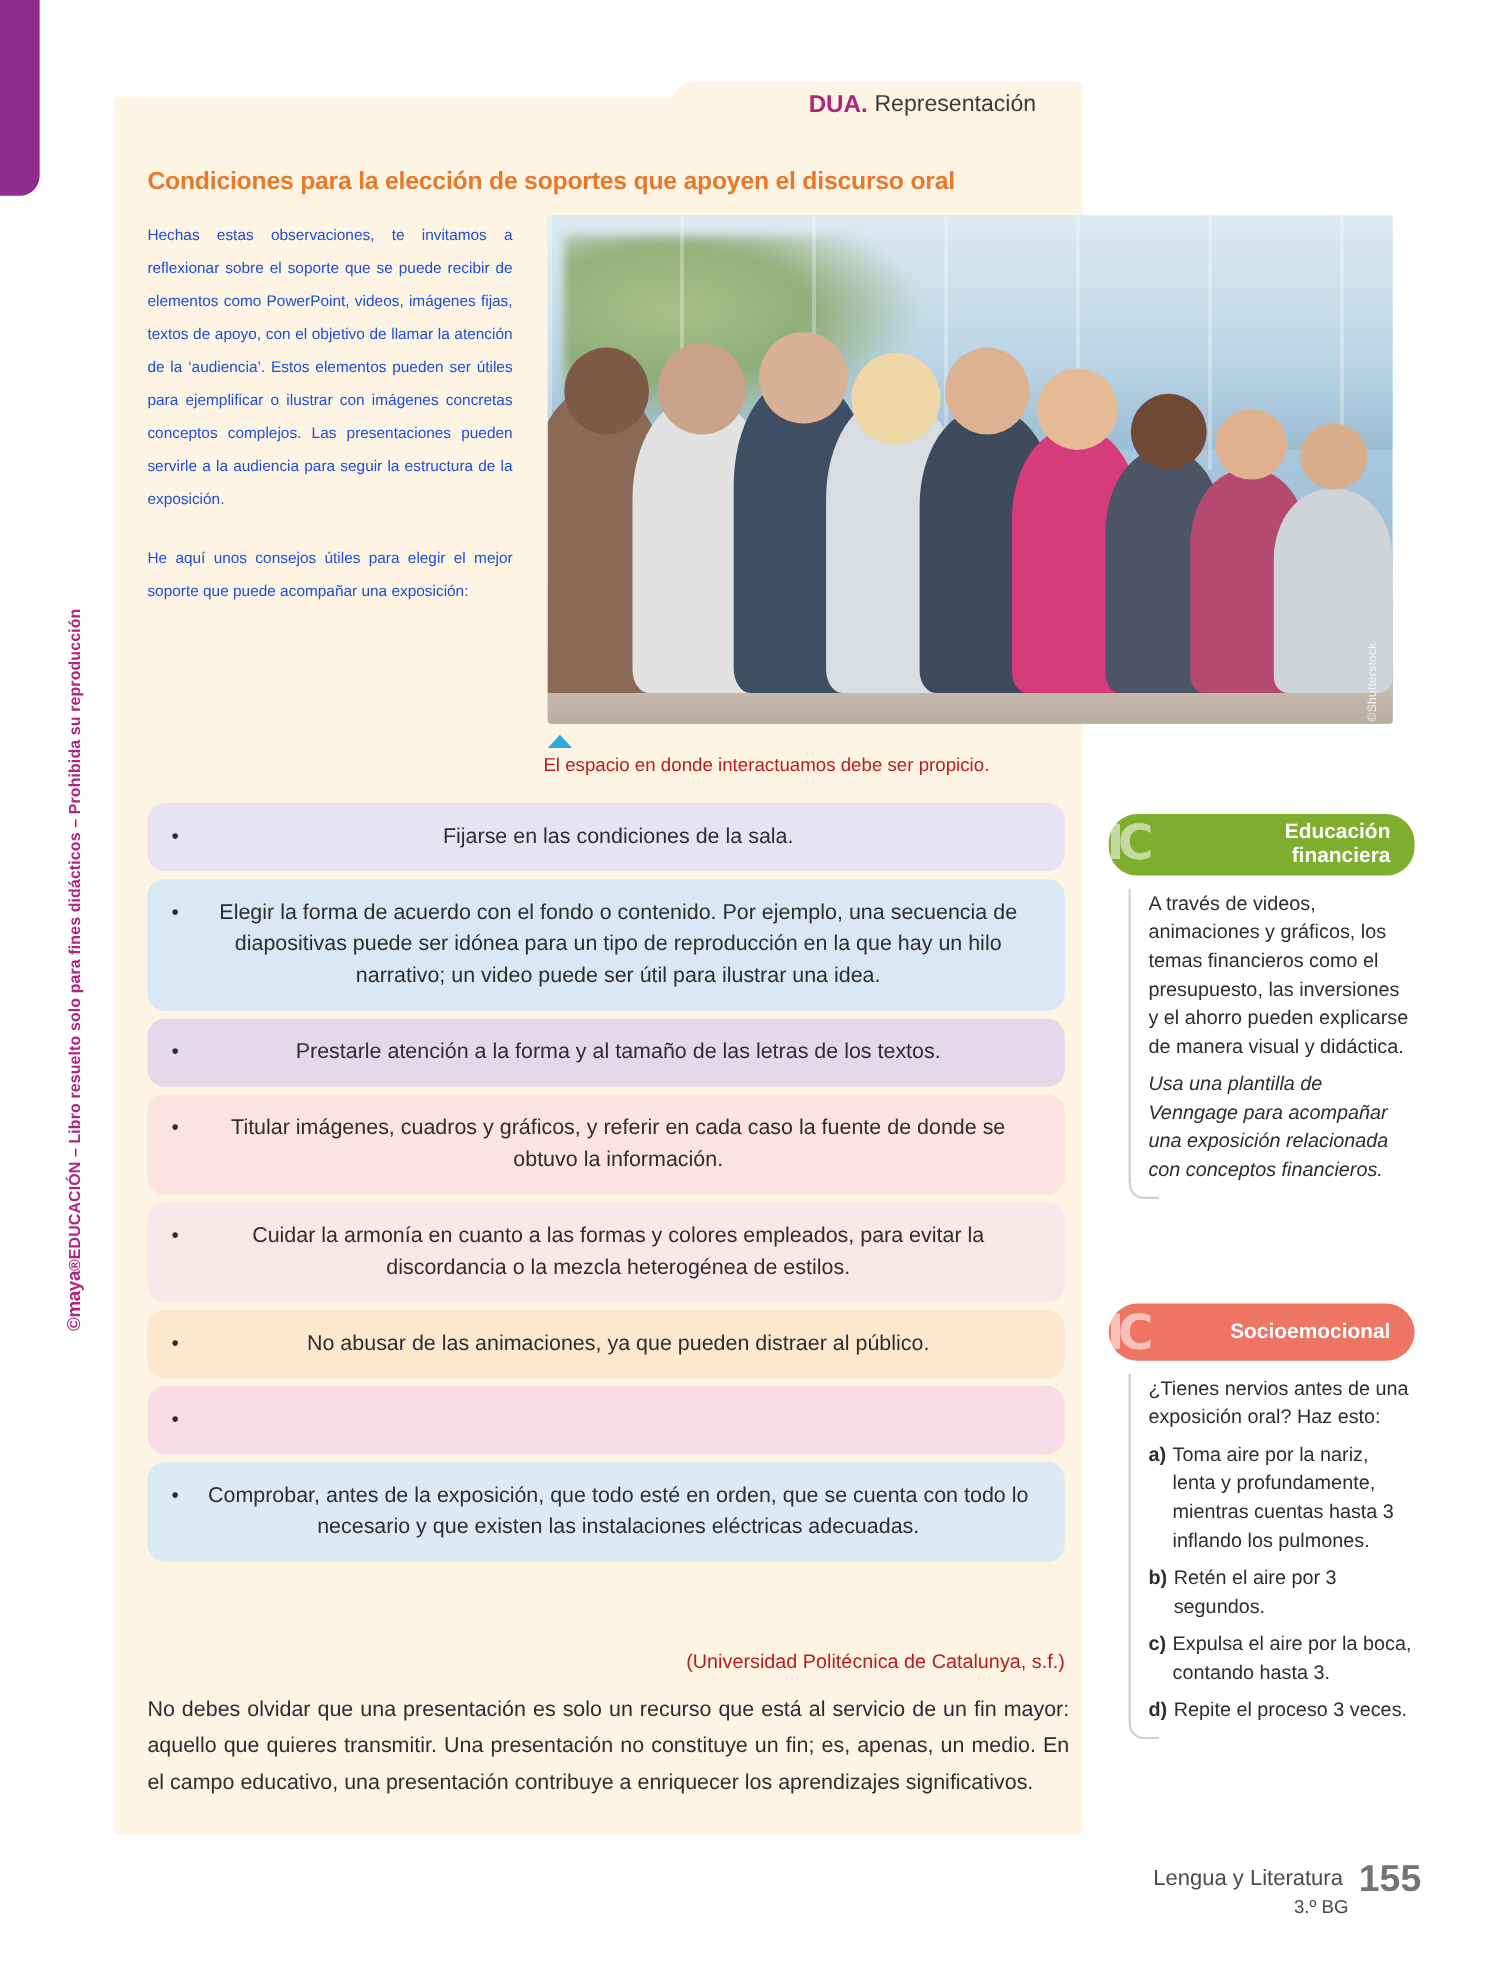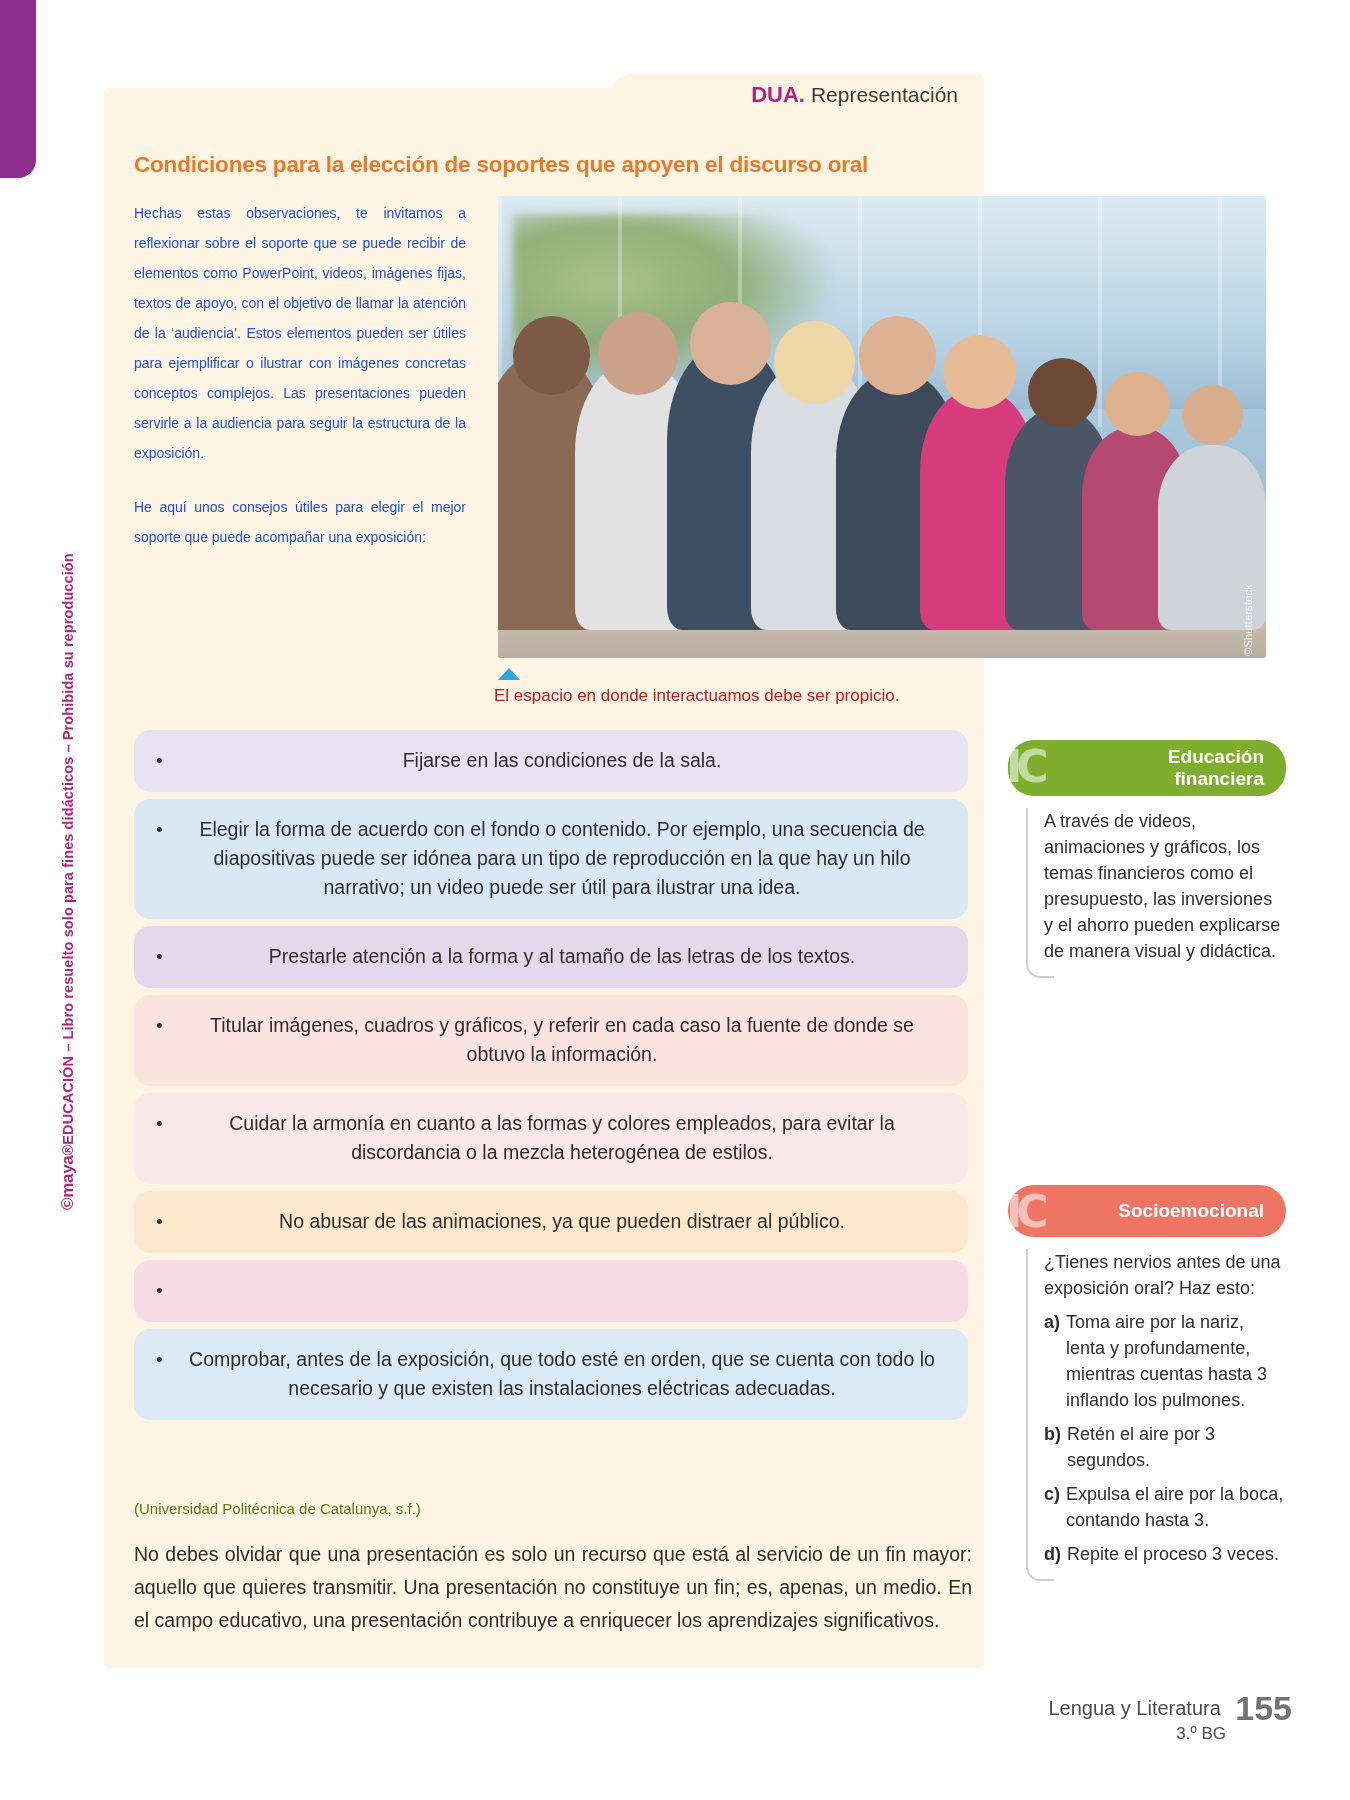--- a/index.html
+++ b/index.html
@@ -60,21 +60,21 @@
     left: 610px;
     top: 74px;
     width: 374px;
     height: 42px;
     background: #fdf4e3;
     border-top-left-radius: 22px;
     border-top-right-radius: 6px;
     display: flex;
     align-items: center;
     justify-content: flex-end;
-    padding-right: 26px;
+    padding-right: 42px;
     box-sizing: border-box;
     font-size: 21px;
     color: #3b3b3b;
   }
   .dua-tab b {
     color: #b0247f;
     margin-right: 6px;
     font-size: 22px;
   }
 
@@ -206,22 +206,23 @@
     color: #2d2d2d;
     text-align: left;
   }
   .band .txt { flex: 1 1 auto; text-align: center; }
 
   .src-note {
     position: absolute;
     left: 134px;
     top: 1500px;
     width: 834px;
-    font-size: 15px;
-    color: #4d7c0f;
+    text-align: right;
+    font-size: 18px;
+    color: #b91c1c;
   }
   .closing {
     position: absolute;
     left: 134px;
     top: 1538px;
     width: 838px;
     font-size: 19.5px;
     line-height: 33px;
     color: #2d2d2d;
     text-align: justify;
@@ -423,20 +424,21 @@
 <div class="aside" style="left:1008px; top:740px;">
   <div class="aside-head fin">
     <span class="ic-badge">IC</span>
     <span>
       <span>Educación</span><br>
       <span>financiera</span>
     </span>
   </div>
   <div class="aside-body">
     <p>A través de videos, animaciones y gráficos, los temas financieros como el presupuesto, las inversiones y el ahorro pueden explicarse de manera visual y didáctica.</p>
+    <p class="ital">Usa una plantilla de Venngage para acompañar una exposición relacionada con conceptos financieros.</p>
   </div>
 </div>
 
 <div class="aside" style="left:1008px; top:1185px;">
   <div class="aside-head soc">
     <span class="ic-badge">IC</span>
     <span>Socioemocional</span>
   </div>
   <div class="aside-body">
     <p>¿Tienes nervios antes de una exposición oral? Haz esto:</p>

